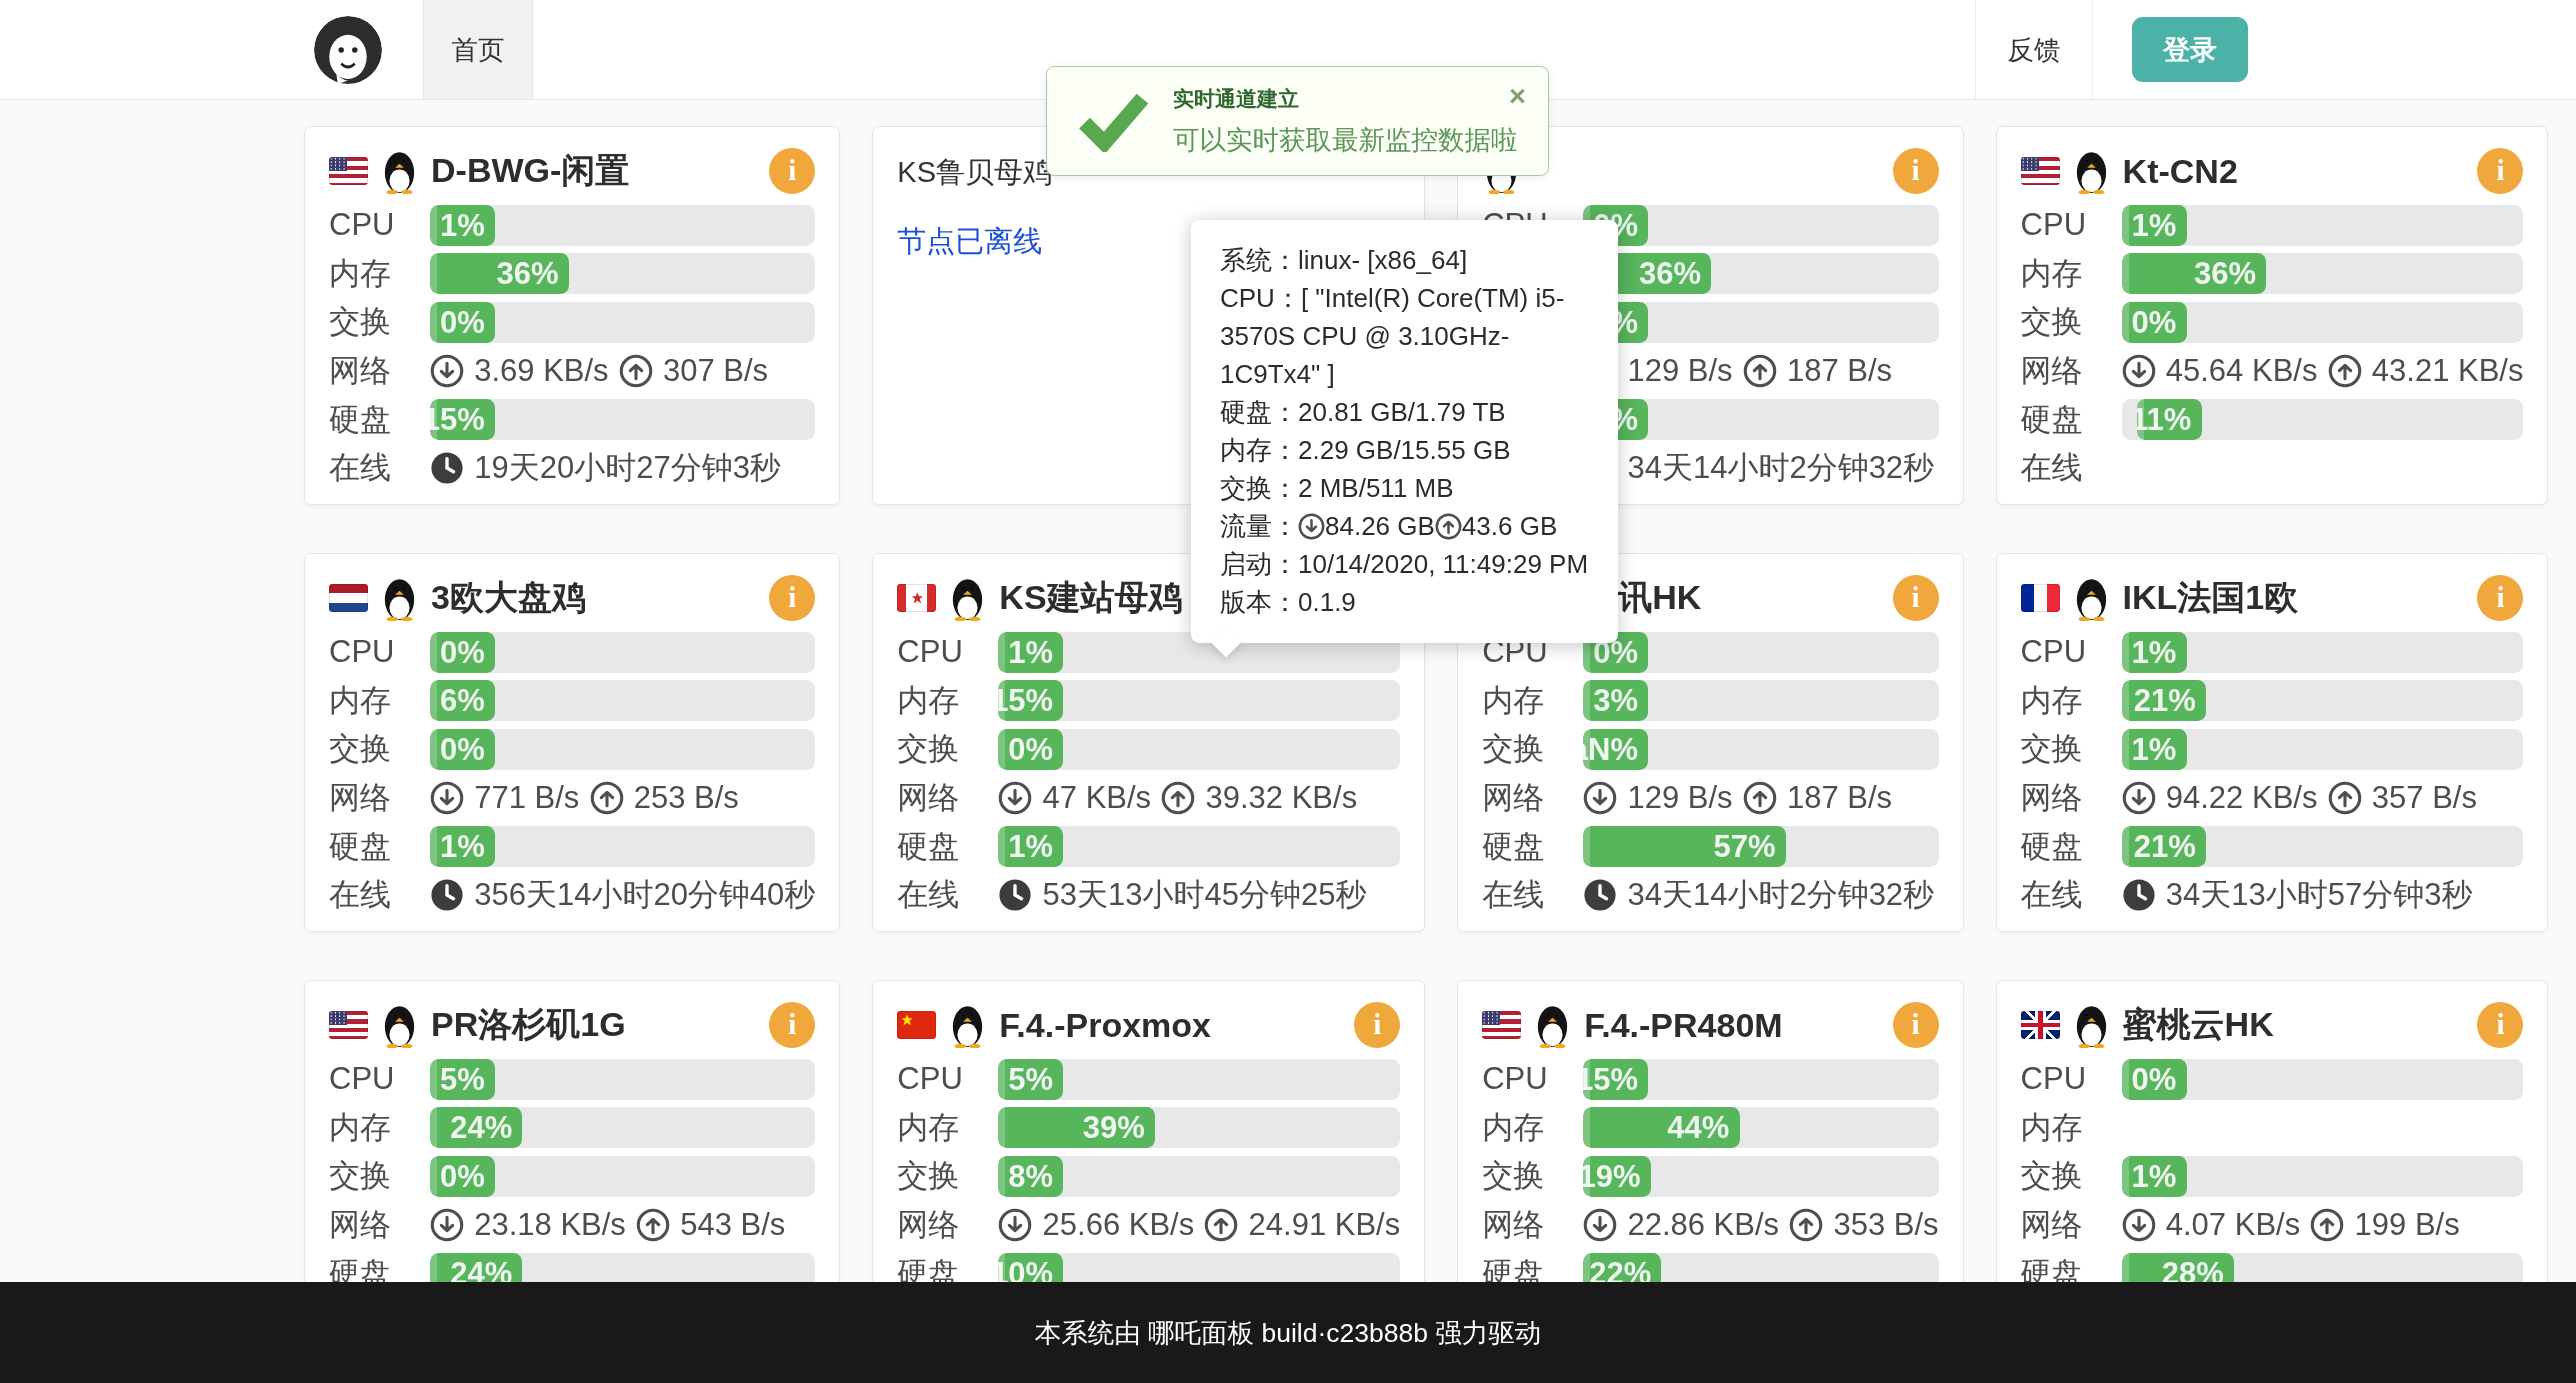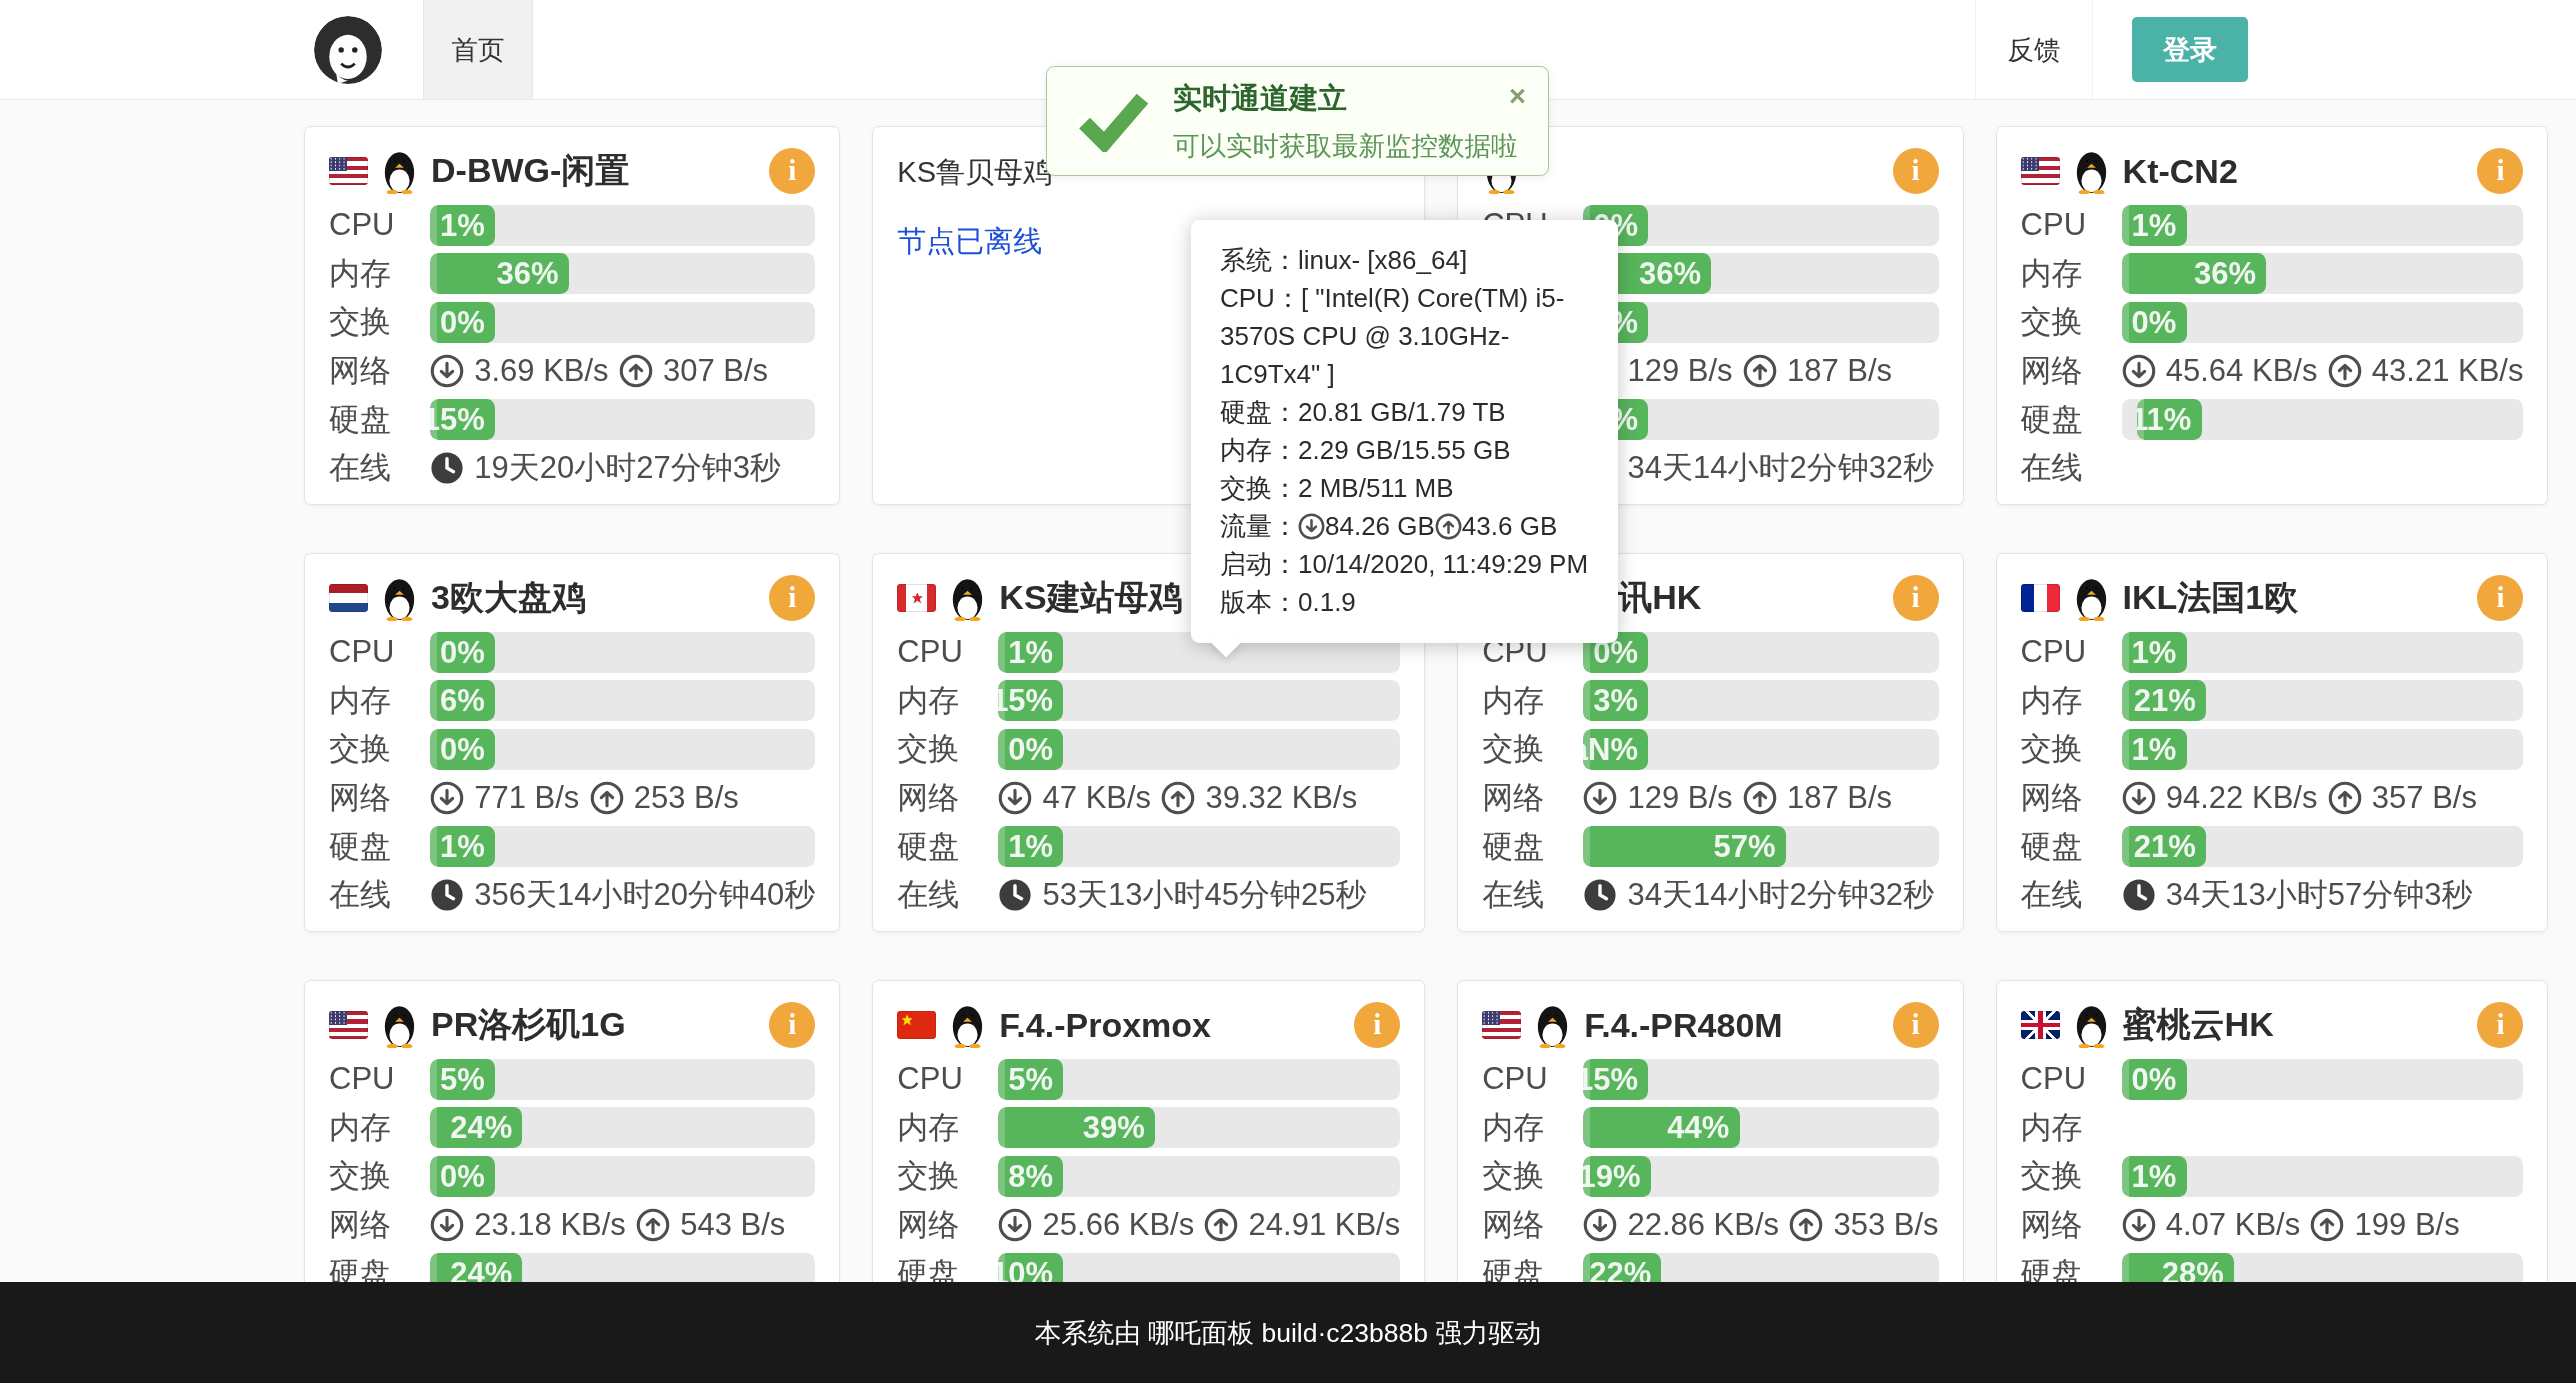--- a/index.html
+++ b/index.html
@@ -8,21 +8,21 @@
   .header{height:99px;background:#fff;border-bottom:1.7px solid #e9e9e9;
     display:flex;align-items:center;position:relative;z-index:5;}
   .logo{width:68px;height:68px;border-radius:50%;margin-left:314px;overflow:hidden;flex-shrink:0;}
   .logo svg{display:block;}
   .nav-tab{margin-left:41px;min-width:108px;align-self:stretch;display:flex;align-items:center;
     justify-content:center;background:#f1f1f1;border-left:1.7px solid #e6e6e6;border-right:1.7px solid #e6e6e6;
     font-size:26.5px;color:#333;}
   .spacer{flex:1;}
   .nav-feedback{min-width:116px;align-self:stretch;display:flex;align-items:center;justify-content:center;
     border-left:1.7px solid #f0f0f0;border-right:1.7px solid #f0f0f0;font-size:26.5px;color:#333;cursor:pointer;}
-  .login-btn{width:116px;height:65px;border-radius:5px;background:#4bb2a8;color:#fff;font-size:27px;
+  .login-btn{width:116px;height:65px;border-radius:11px;background:#4bb2a8;color:#fff;font-size:27px;
     font-weight:bold;display:flex;align-items:center;justify-content:center;margin:0 328px 0 39px;cursor:pointer;border:none;}
   
   .grid{width:1988px;margin:26px auto 0;display:grid;grid-template-columns:repeat(4,1fr);gap:48px 32px;padding-left:20px;}
   .card{background:#fff;border:1.7px solid #e4e4e4;border-radius:6.8px;padding:19px 24px;height:379px;
     box-sizing:border-box;position:relative;box-shadow:0 1.7px 4.3px rgba(0,0,0,.04);}
   .card-head{display:flex;align-items:center;gap:12px;height:50px;margin-bottom:8.5px;}
   .srv-name{font-size:34px;font-weight:bold;color:#2d2d2d;white-space:nowrap;}
   .penguin svg{width:39px;height:46px;display:block;}
   .info-icon{position:absolute;top:20.5px;right:24px;width:46px;height:46px;border-radius:50%;background:#f0a73c;
     color:#fff;display:flex;align-items:center;justify-content:center;font-size:29px;font-weight:bold;
@@ -39,21 +39,21 @@
   
   .offline-name{font-size:29px;color:#333;margin:6.8px 0 29px;}
   .offline-status{font-size:29px;color:#1d4ed8;}
   
   .toast{position:absolute;left:1046px;top:66px;width:501px;height:108px;background:#fcfff5;
     border:1.7px solid #a9c79a;border-radius:8.5px;box-shadow:0 1.7px 8.5px rgba(0,0,0,.07);z-index:60;
     display:flex;align-items:center;}
   .toast-check{margin-left:29px;flex-shrink:0;}
   .toast-check svg{width:75px;height:61px;display:block;}
   .toast-body{margin-left:22px;}
-  .toast-title{font-size:29px;font-weight:bold;color:#2c662d;margin-bottom:9px;}
+  .toast-title{font-size:21px;font-weight:bold;color:#2c662d;margin-bottom:9px;}
   .toast-msg{font-size:26.5px;color:#5b9657;}
   .toast-close{position:absolute;top:15.4px;right:22px;font-size:29px;color:#84a071;font-weight:bold;cursor:pointer;line-height:1;}
   
   .tooltip{position:absolute;left:1191px;top:220px;width:427px;box-sizing:border-box;background:#fff;
     border-radius:8.5px;padding:20.5px 29px 22px;box-shadow:0 2.6px 19px rgba(0,0,0,.22);z-index:50;
     font-size:26px;color:#2b2b2b;line-height:38px;}
   .tooltip::after{content:'';position:absolute;left:24px;bottom:-10.2px;width:22px;height:22px;background:#fff;
     transform:rotate(45deg);box-shadow:3.4px 3.4px 7.7px rgba(0,0,0,.10);}
   .tt-arrow svg{width:27px;height:27px;vertical-align:-5.1px;}
   

